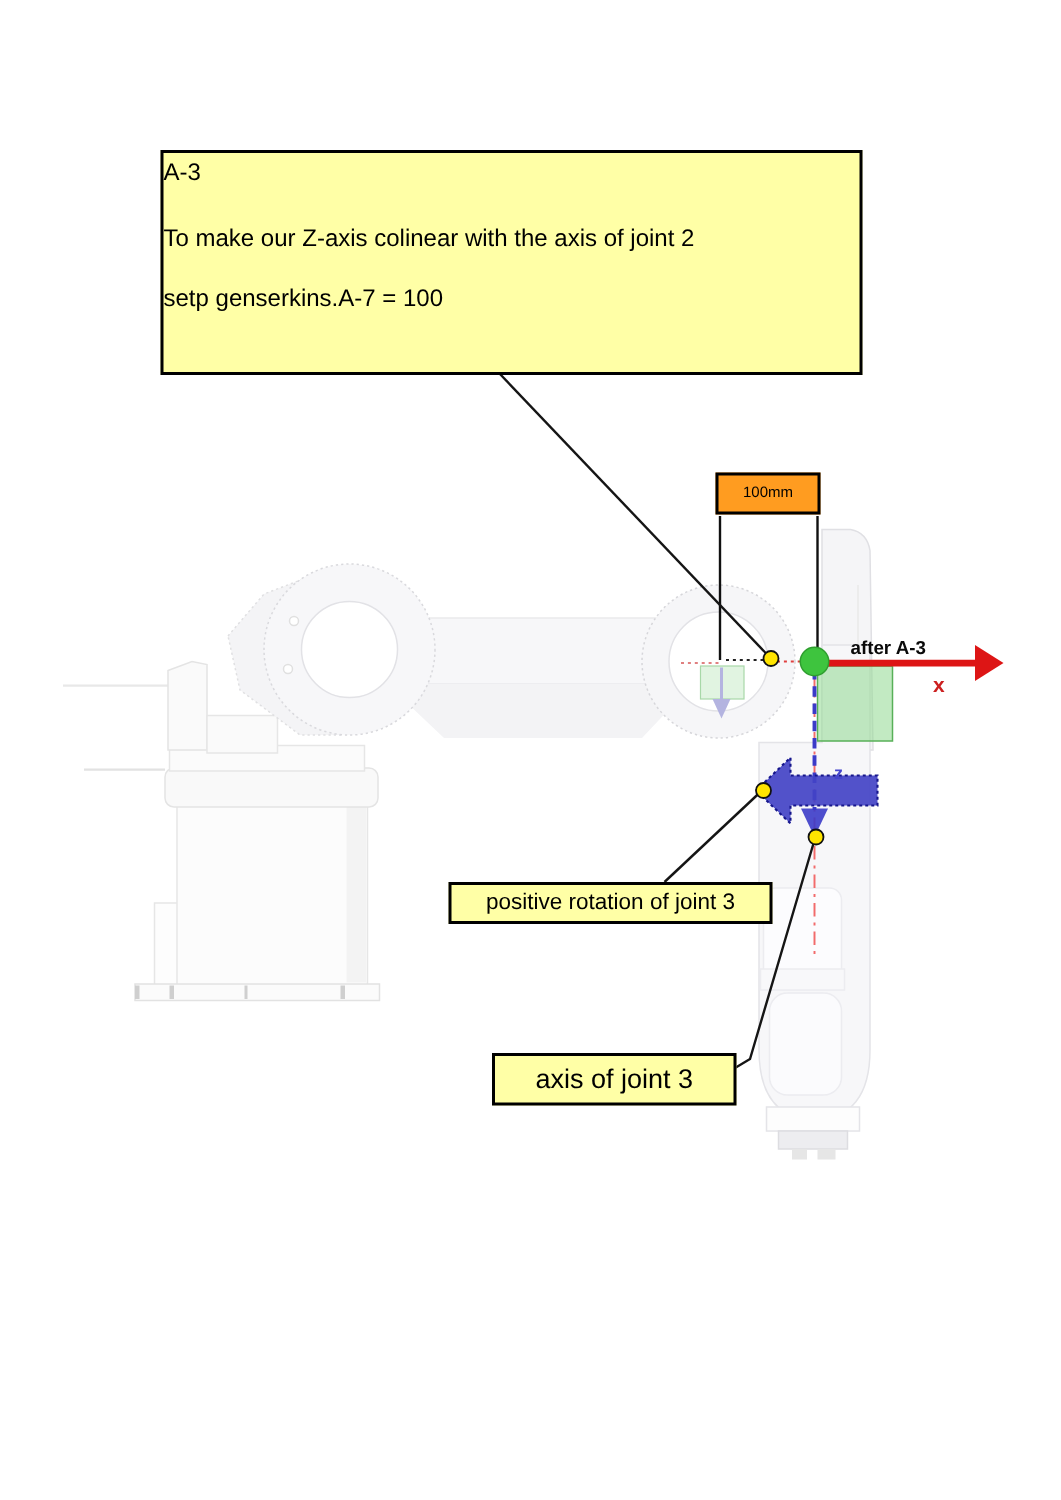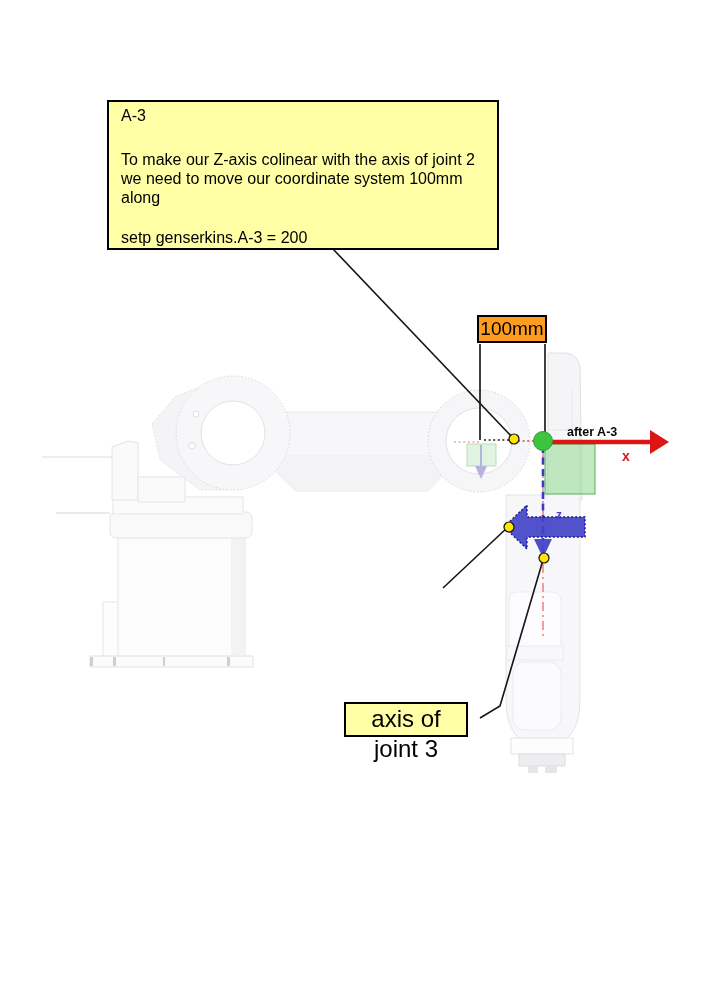--- a/index.html
+++ b/index.html
@@ -4,28 +4,28 @@
 <style>
   html,body{margin:0;padding:0;background:#ffffff;}
   .page{
     position:relative;width:707px;height:1000px;background:#ffffff;overflow:hidden;
     font-family:"Liberation Sans","DejaVu Sans",sans-serif;color:#000;
   }
   .page svg{position:absolute;left:0;top:0;}
   .callout{
     position:absolute;box-sizing:border-box;background:#ffffa6;border:2px solid #000000;
   }
-  .a3-box{left:107px;top:100px;width:392px;height:150px;padding:4px 12px;font-size:16px;line-height:19px;}
+  .a3-box{left:107px;top:100px;width:468px;height:150px;padding:4px 0;font-size:16px;line-height:19px;}
   .a3-title{margin-bottom:25px;}
   .a3-command{margin-top:21px;}
   .pos-box{left:299px;top:588px;width:216px;height:28px;font-size:15px;line-height:23px;text-align:center;}
-  .axis-box{left:344px;top:702px;width:124px;height:35px;font-size:24px;line-height:30px;text-align:center;}
+  .axis-box{left:328px;top:702px;width:163px;height:35px;font-size:18px;line-height:30px;text-align:center;}
   .dim-label{
     position:absolute;box-sizing:border-box;left:477px;top:315px;width:70px;height:28px;
-    background:#ff9c20;border:2px solid #000000;font-size:19px;line-height:23px;text-align:center;
+    background:#ff9c20;border:2px solid #000000;font-size:10px;line-height:23px;text-align:center;
   }
   .svg-label{font-family:"Liberation Sans","DejaVu Sans",sans-serif;}
 </style>
 </head>
 <body>
 
 <div class="page">
 
   <svg width="707" height="1000" viewBox="0 0 707 1000">
 
@@ -105,23 +105,23 @@
       <circle cx="514" cy="439" r="5" fill="#ffe400" stroke="#111111" stroke-width="1.2"></circle>
       <circle cx="509" cy="527" r="5" fill="#ffe400" stroke="#111111" stroke-width="1.2"></circle>
       <circle cx="544" cy="558" r="5" fill="#ffe400" stroke="#111111" stroke-width="1.2"></circle>
     </g>
   </svg>
 
   <div class="callout a3-box">
     <div class="a3-title">A-3</div>
     <div>
       <div>To make our Z-axis colinear with the axis of joint 2</div>
-      <div>we need to move our coordinate system 100mm along</div>
     </div>
-    <div class="a3-command">setp genserkins.A-3 = 200</div>
+    <div class="a3-command">setp genserkins.A-7 = 100</div>
   </div>
 
   <div class="dim-label">100mm</div>
 
+  <div class="callout pos-box">positive rotation of joint 3</div>
 
   <div class="callout axis-box">axis of joint 3</div>
 
 </div>
 
 </body></html>

